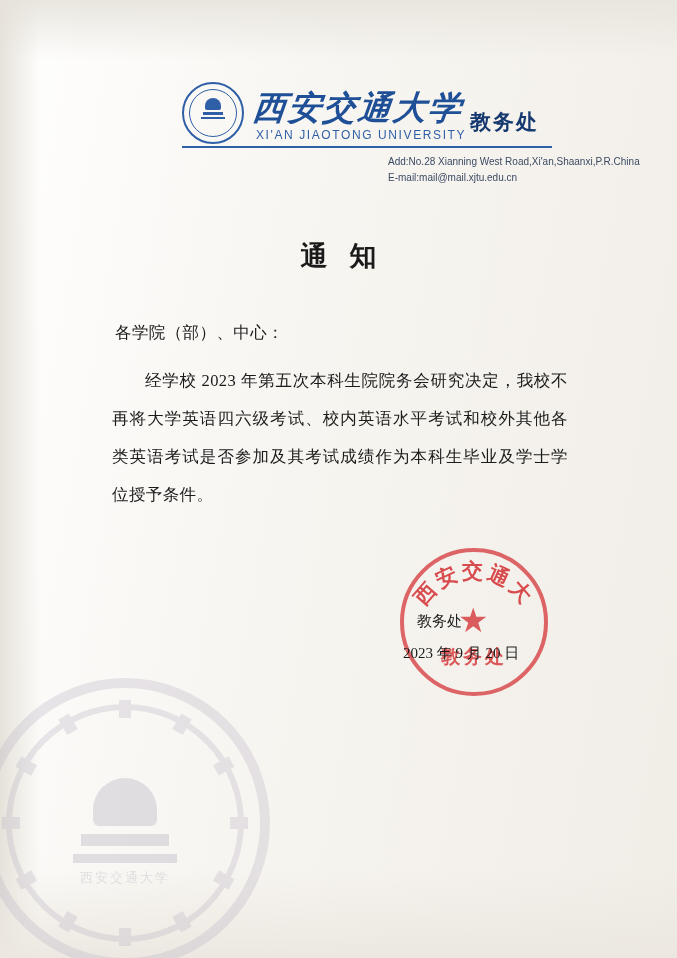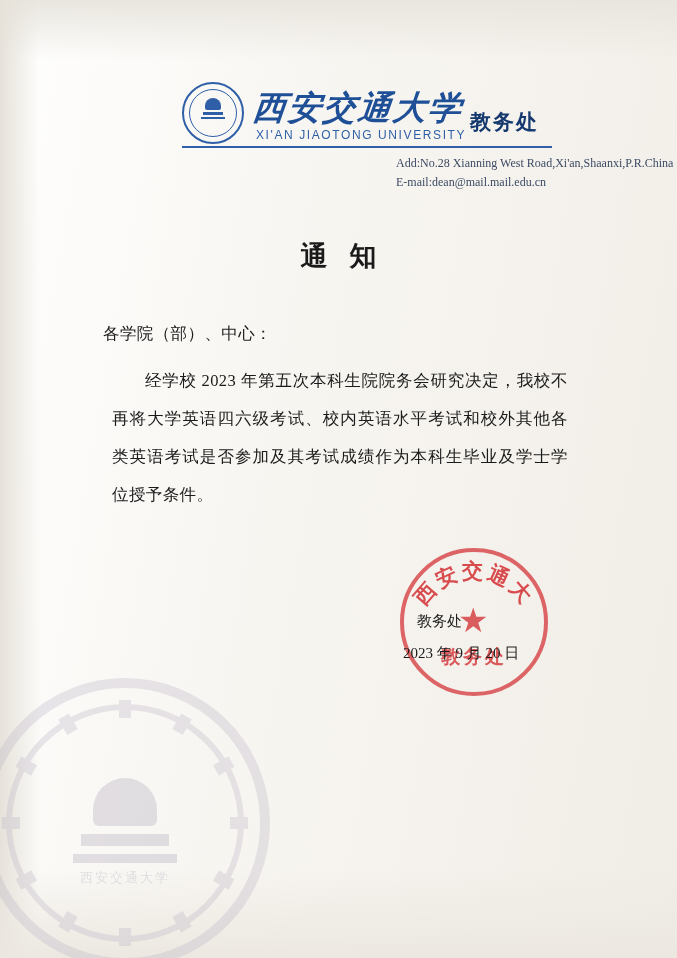--- a/index.html
+++ b/index.html
@@ -125,23 +125,23 @@
     position: absolute;
     left: 470px; top: 38px;
     font-size: 21px;
     font-weight: bold;
     color: #15396f;
     letter-spacing: 2px;
     white-space: nowrap;
   }
   .contact {
     position: absolute;
-    left: 396px; top: 84px;
-    font-family: Liberation Serif, serif;
-    font-size: 12px;
+    left: 388px; top: 84px;
+    font-family: Liberation Sans, sans-serif;
+    font-size: 10px;
     line-height: 1.55;
     color: #3b4a63;
     white-space: nowrap;
   }
   .contact .row2 span.tel {
     margin-left: 26px;
   }
 
   
   .doc-title {
@@ -161,21 +161,22 @@
     position: absolute;
     left: 103px; top: 315px;
     width: 474px;
     font-size: 16.5px;
     line-height: 38px;
     color: #1b1b1b;
     letter-spacing: 0.4px;
     text-align: justify;
   }
   .salutation {
-    margin: 0 0 0 0;
+    margin: 0 0 0 12px;
+    font-family: Liberation Mono, monospace;
   }
   .para {
     margin: 9px;
     text-indent: 2em;
   }
 
   
   .signature {
     position: absolute;
     left: 395px; top: 605px;
@@ -315,21 +316,21 @@
     <div class="univ-name-cn">西安交通大学</div>
 
     <div class="univ-name-en">XI'AN JIAOTONG UNIVERSITY</div>
 
     <div class="univ-rule"></div>
 
     <div class="dept-name">教务处</div>
 
     <div class="contact">
       <div class="row1">Add:No.28 Xianning West Road,Xi'an,Shaanxi,P.R.China</div>
-      <div class="row3">E-mail:dean@mail.mail.edu.cn</div>
+      <div class="row3">E-mail:mail@mail.xjtu.edu.cn</div>
     </div>
   </div>
 
   <div class="doc-title">通知</div>
 
   <div class="body-block">
     <p class="salutation">各学院（部）、中心：</p>
     <p class="para">经学校 2023 年第五次本科生院院务会研究决定，我校不再将大学英语四六级考试、校内英语水平考试和校外其他各类英语考试是否参加及其考试成绩作为本科生毕业及学士学位授予条件。</p>
   </div>
 

